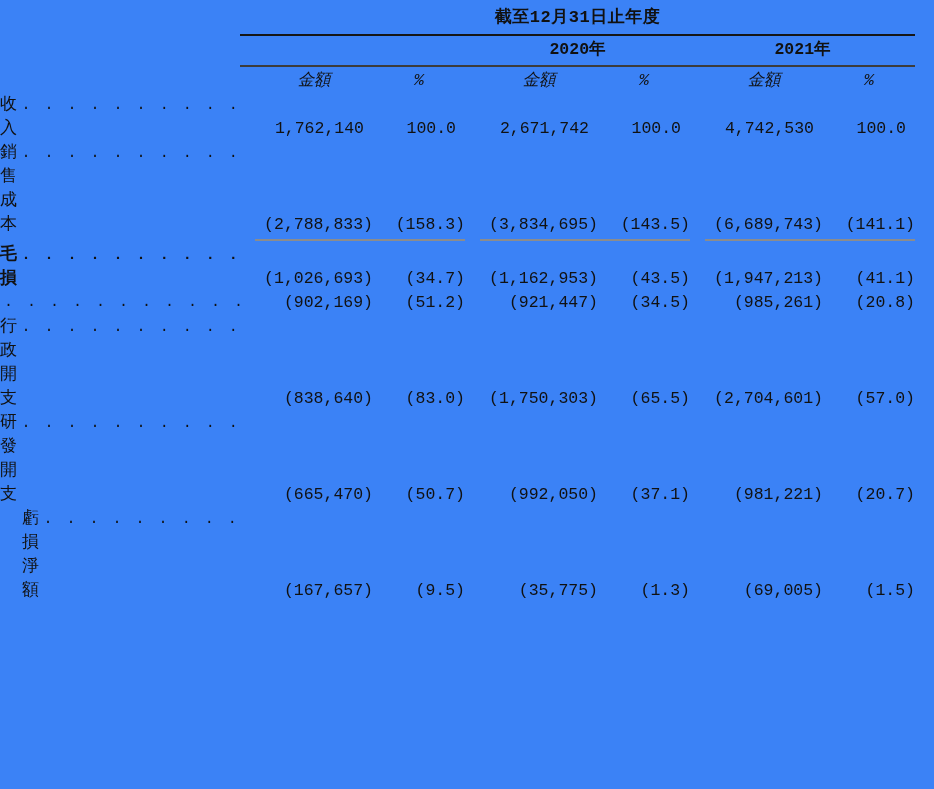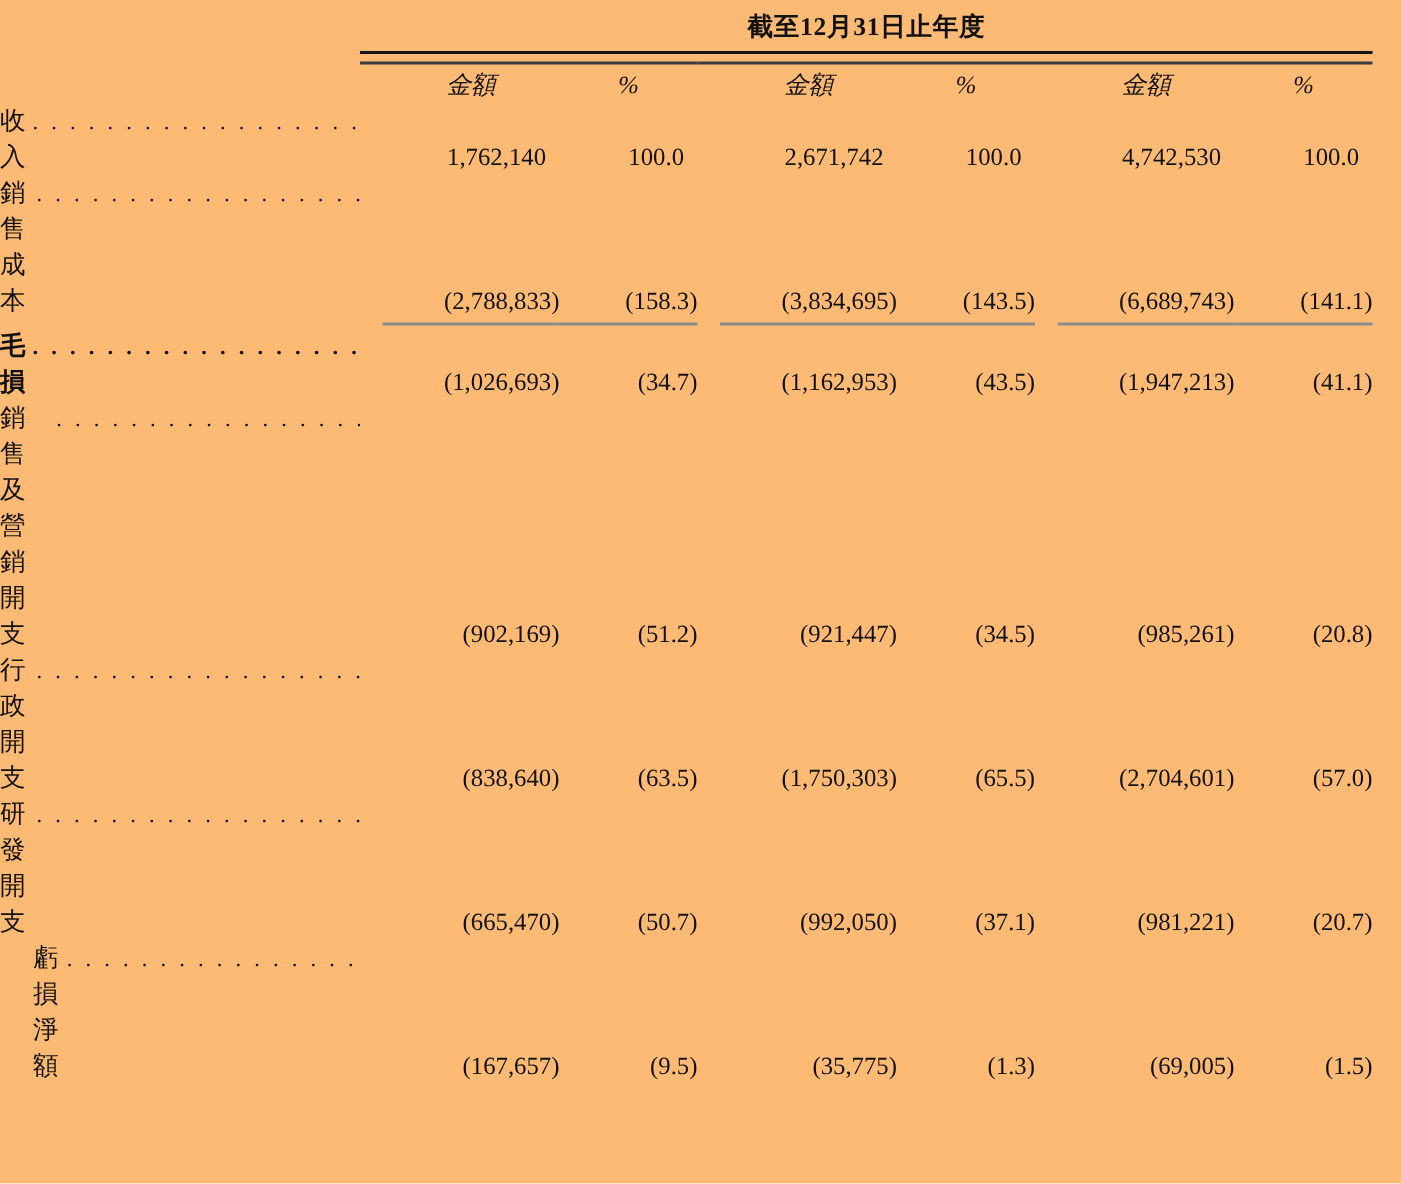--- a/index.html
+++ b/index.html
@@ -1,23 +1,23 @@
 <!DOCTYPE html>
 <html><head>
 <meta charset="utf-8">
 <style>
   html, body { margin: 0; padding: 0; background: #ffffff; }
   .page {
     width: 915px;
     height: 780px;
     padding: 5px 19px 4px 0;
     overflow: hidden;
-    background: #fdba74;
+    background: #3b82f6;
     color: #111111;
-    font-family: Liberation Serif, serif;
+    font-family: Liberation Mono, monospace;
   }
   .grid {
     display: grid;
     grid-template-columns: 240px 15px 118px 92px 15px 118px 92px 15px 118px 92px;
     align-items: end;
   }
   .span-all { grid-column: 2 / 11; }
   .g1 { grid-column: 2 / 5; }
   .g2 { grid-column: 5 / 8; }
   .g3 { grid-column: 8 / 11; }
@@ -61,20 +61,22 @@
 
   <div class="grid">
     <div class="span-all title">截至12月31日止年度</div>
   </div>
 
   <div class="grid">
     <div class="span-all rule-strong"></div>
   </div>
 
   <div class="grid">
+    <div class="g2 year">2020年</div>
+    <div class="g3 year">2021年</div>
   </div>
 
   <div class="grid">
     <div class="g1 rule-year"></div>
     <div class="g2 rule-year"></div>
     <div class="g3 rule-year"></div>
   </div>
 
   <div class="grid">
     <div class="a1 subhdr-cell">金額</div>
@@ -126,37 +128,36 @@
         </div>
         <div class="v a1"><span class="num neg">(1,026,693)</span></div>
         <div class="v p1"><span class="num neg">(34.7)</span></div>
         <div class="v a2"><span class="num neg">(1,162,953)</span></div>
         <div class="v p2"><span class="num neg">(43.5)</span></div>
         <div class="v a3"><span class="num neg">(1,947,213)</span></div>
         <div class="v p3"><span class="num neg">(41.1)</span></div>
       </div>
       <div class="grid row">
         <div class="lab label leaderwrap">
-          <span class="lbl-text">銷售及營銷開支</span>
           <span class="leader">. . . . . . . . . . . . . . . . . . . . . . . . . . . . . . . . . . . . . . . . . . . . . . . . . . . . . . . . . . . . </span>
         </div>
         <div class="v a1"><span class="num neg">(902,169)</span></div>
         <div class="v p1"><span class="num neg">(51.2)</span></div>
         <div class="v a2"><span class="num neg">(921,447)</span></div>
         <div class="v p2"><span class="num neg">(34.5)</span></div>
         <div class="v a3"><span class="num neg">(985,261)</span></div>
         <div class="v p3"><span class="num neg">(20.8)</span></div>
       </div>
       <div class="grid row">
         <div class="lab label leaderwrap">
           <span class="lbl-text">行政開支</span>
           <span class="leader">. . . . . . . . . . . . . . . . . . . . . . . . . . . . . . . . . . . . . . . . . . . . . . . . . . . . . . . . . . . . </span>
         </div>
         <div class="v a1"><span class="num neg">(838,640)</span></div>
-        <div class="v p1"><span class="num neg">(63.5)</span></div>
+        <div class="v p1"><span class="num neg">(83.0)</span></div>
         <div class="v a2"><span class="num neg">(1,750,303)</span></div>
         <div class="v p2"><span class="num neg">(65.5)</span></div>
         <div class="v a3"><span class="num neg">(2,704,601)</span></div>
         <div class="v p3"><span class="num neg">(57.0)</span></div>
       </div>
       <div class="grid row">
         <div class="lab label leaderwrap">
           <span class="lbl-text">研發開支</span>
           <span class="leader">. . . . . . . . . . . . . . . . . . . . . . . . . . . . . . . . . . . . . . . . . . . . . . . . . . . . . . . . . . . . </span>
         </div>

